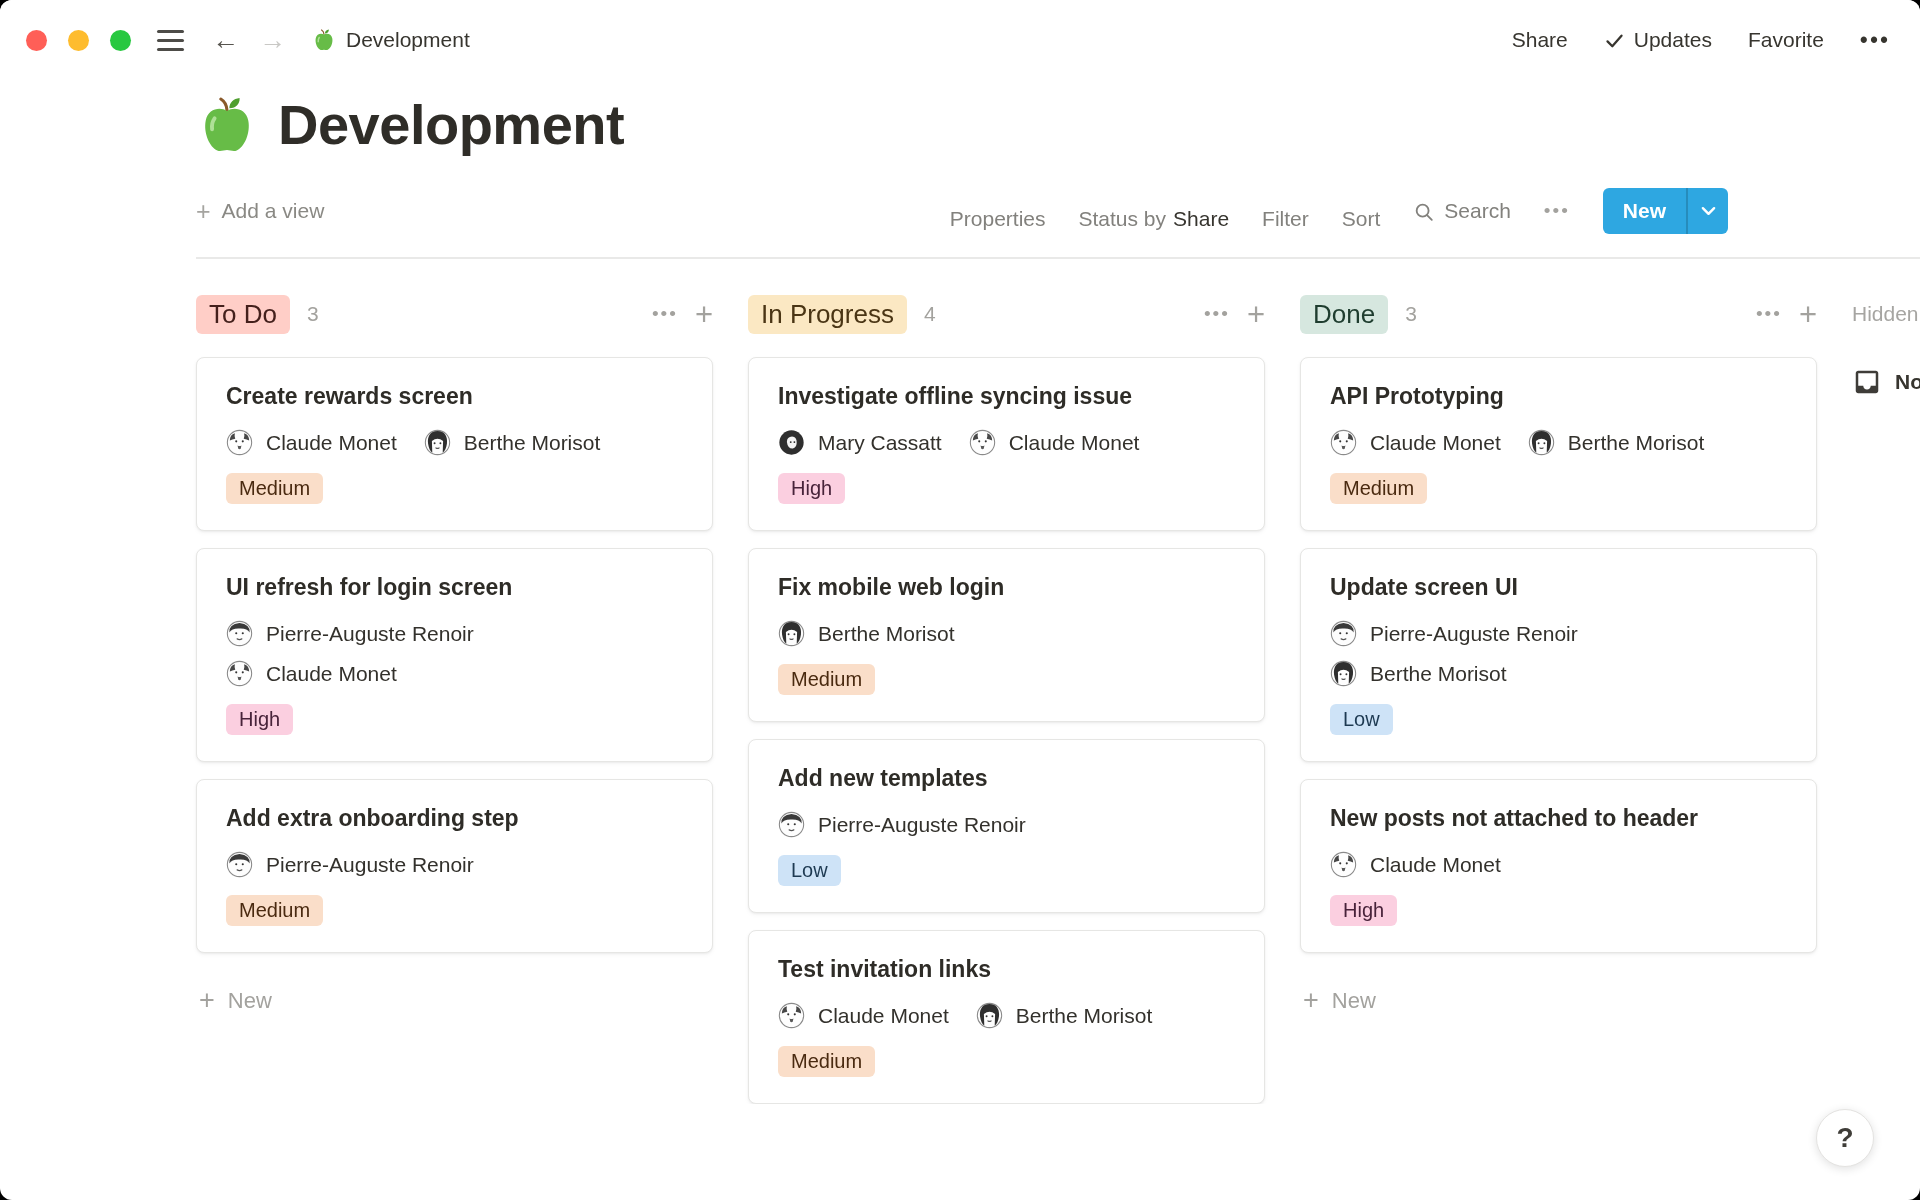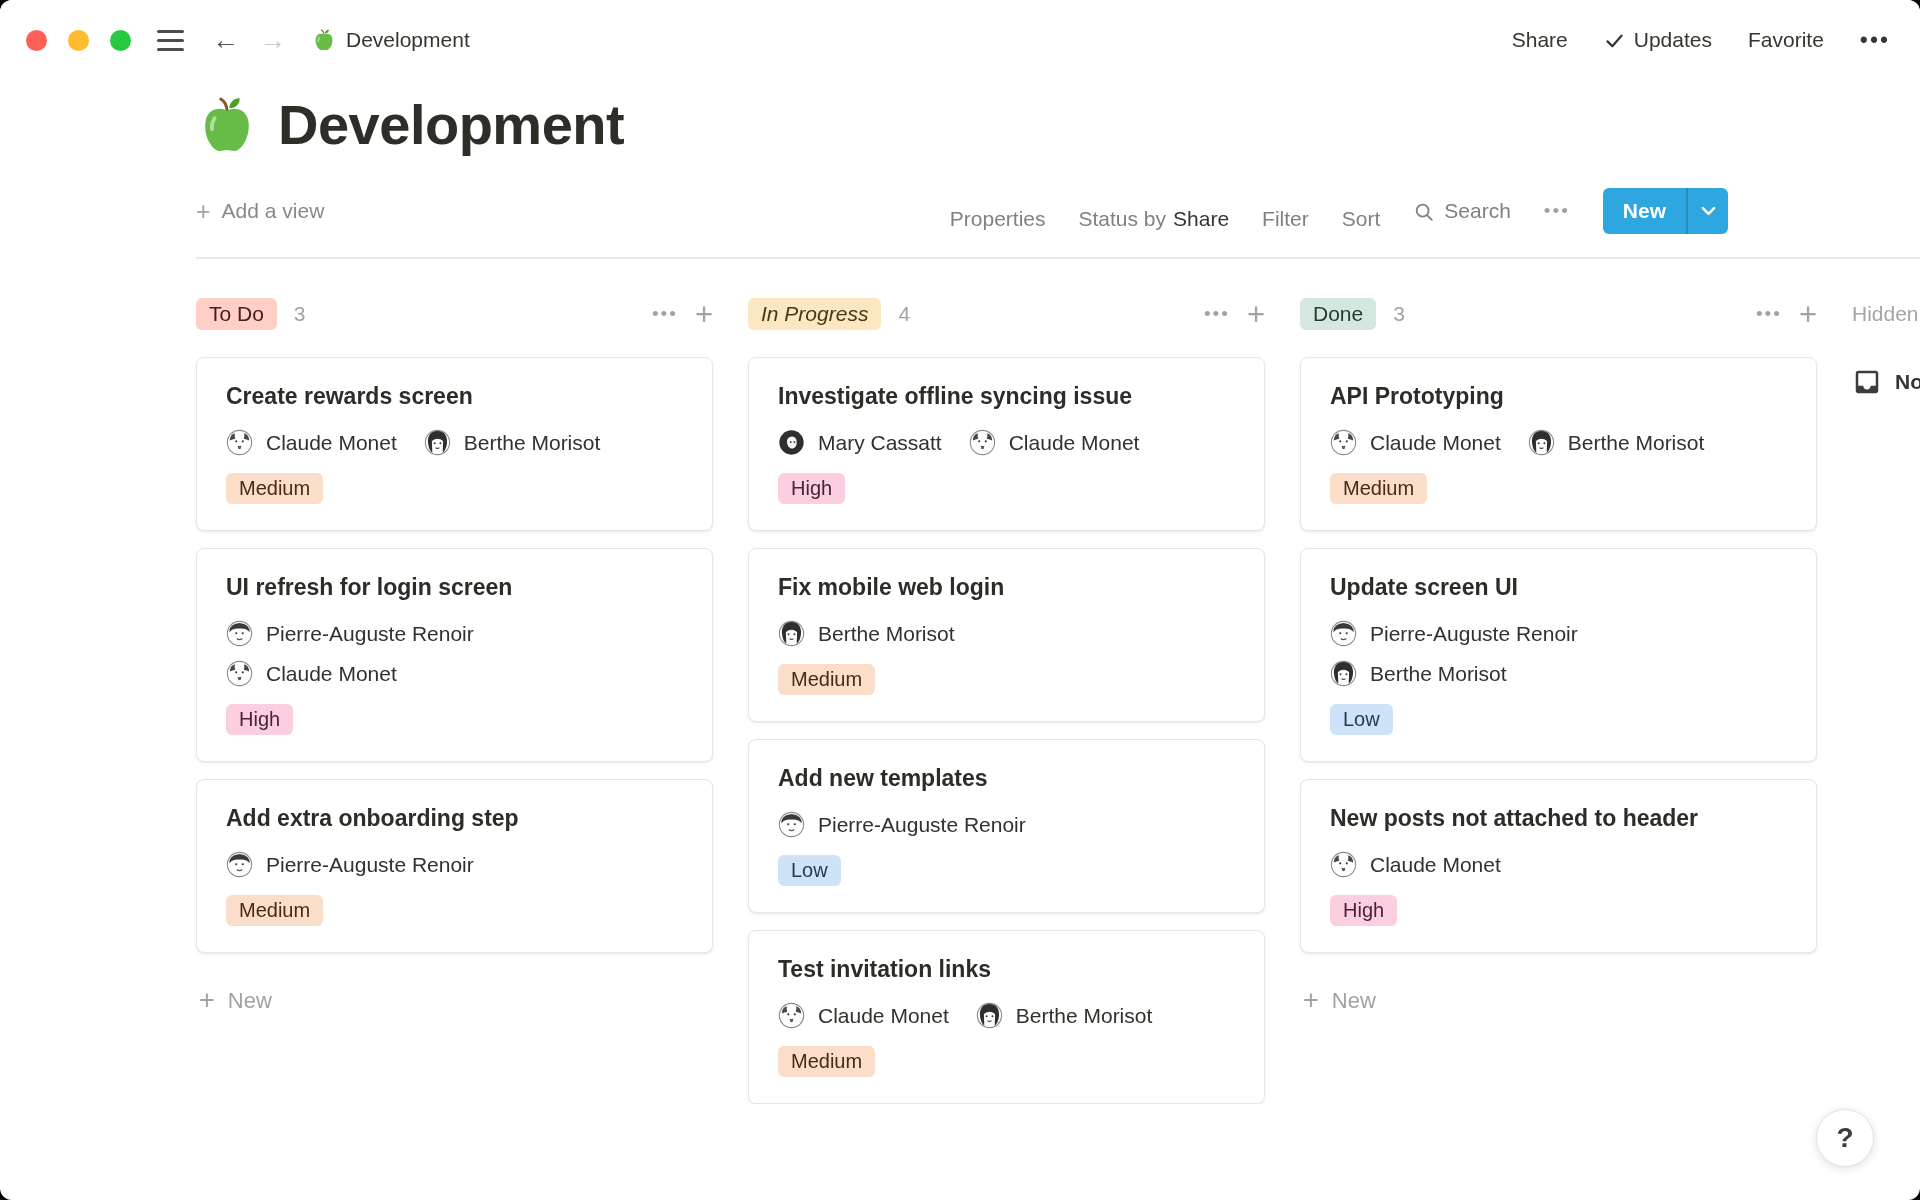--- a/index.html
+++ b/index.html
@@ -43,23 +43,23 @@
   .new-btn { display:flex; align-items:stretch; background:#2EA7E1; border-radius:6px; height:46px; color:#fff; cursor:pointer; overflow:hidden; }
   .new-btn .new-label { display:flex; align-items:center; padding:0 20px; font-size:21px; font-weight:700; }
   .new-btn .new-chevron { display:flex; align-items:center; justify-content:center; width:42px; border-left:2px solid rgba(0,0,0,0.16); }
 
   .divider { height:2px; background:#E9E9E8; margin:22px 0 0 196px; }
 
   
   .board { display:flex; gap:35px; padding:36px 0 0 196px; align-items:flex-start; overflow:hidden; width:1920px; }
   .column { width:517px; flex:none; }
   .col-head { display:flex; align-items:center; height:38px; }
-  .col-badge { font-size:21px; padding:4px 13px; border-radius:6px; }
+  .col-badge { font-size:26px; padding:4px 13px; border-radius:6px; }
   .cb-todo { background:#FFCEC7; color:#44201C; }
-  .cb-inprogress { background:#FBE8C3; color:#4A3514;font-style:italic; }
+  .cb-inprogress { background:#FBE8C3; color:#4A3514; }
   .cb-done { background:#D6E7DF; color:#1F3D2F; }
   .col-count { color:#A3A29E; font-size:21px; margin-left:17px; }
   .col-actions { margin-left:auto; display:flex; align-items:center; gap:17px; }
   .col-more { font-size:19px; letter-spacing:2px; color:#A3A29E; cursor:pointer; }
   .col-plus { font-size:31px; font-weight:300; color:#A3A29E; line-height:1; cursor:pointer; }
 
   .cards { margin-top:24px; display:flex; flex-direction:column; gap:17px; }
   .card { background:#fff; border:1px solid #E6E6E4; border-radius:8px; padding:25px 29px 26px;
           box-shadow:0 1px 2px rgba(15,15,15,0.05), 0 2px 5px rgba(15,15,15,0.04); cursor:pointer; }
   .card-title { font-size:23px; font-weight:600; color:#2E2C27; }

